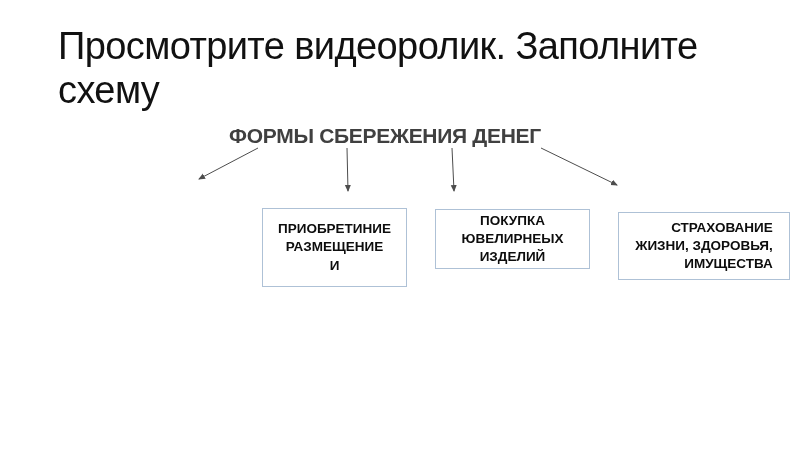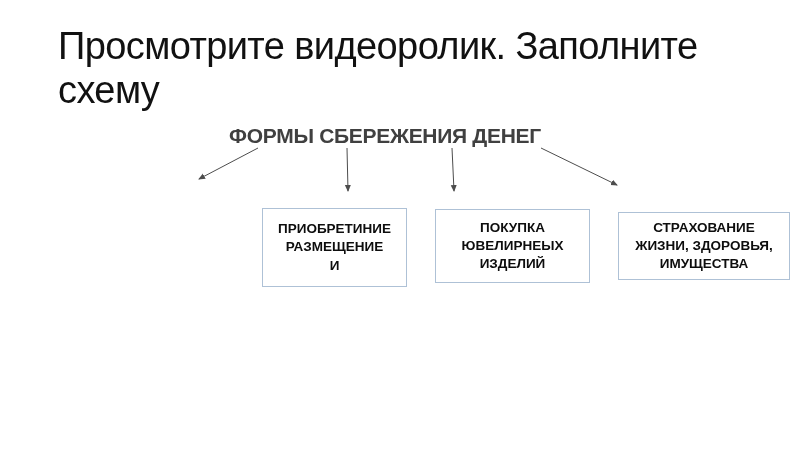--- a/index.html
+++ b/index.html
@@ -57,21 +57,21 @@
     text-align: center;
     font-size: 13.5px;
     font-weight: bold;
     line-height: 1.35;
     color: #0d0d0d;
     white-space: pre-line;
     padding: 2px;
   }
   .box-1 { left: 57px;  top: 211px; width: 156px; height: 65px; }
   .box-2 { left: 262px; top: 208px; width: 145px; height: 79px; }
-  .box-3 { left: 435px; top: 209px; width: 155px; height: 74px; }
+  .box-3 { left: 435px; top: 209px; width: 155px; height: 60px; }
   .box-4 { left: 618px; top: 212px; width: 172px; height: 68px; }
 </style>
 </head>
 <body>
 
 <div class="slide">
 
   <div class="slide-title">Просмотрите видеоролик. Заполните
 схему</div>
 
@@ -91,17 +91,17 @@
 
 
   <div class="form-box box-2" style="border-color: rgb(174, 193, 214);">ПРИОБРЕТИНИЕ
 РАЗМЕЩЕНИЕ
 И</div>
 
   <div class="form-box box-3" style="border-color: rgb(174, 193, 214);">ПОКУПКА
 ЮВЕЛИРНЕЫХ
 ИЗДЕЛИЙ</div>
 
-  <div class="form-box box-4" style="border-color: rgb(174, 193, 214);">СТРАХОВАНИЕ
+  <div class="form-box box-4" style="border-color: rgb(174, 193, 214); text-align: right;">СТРАХОВАНИЕ
 ЖИЗНИ, ЗДОРОВЬЯ,
 ИМУЩЕСТВА</div>
 
 </div>
 
 </body></html>

